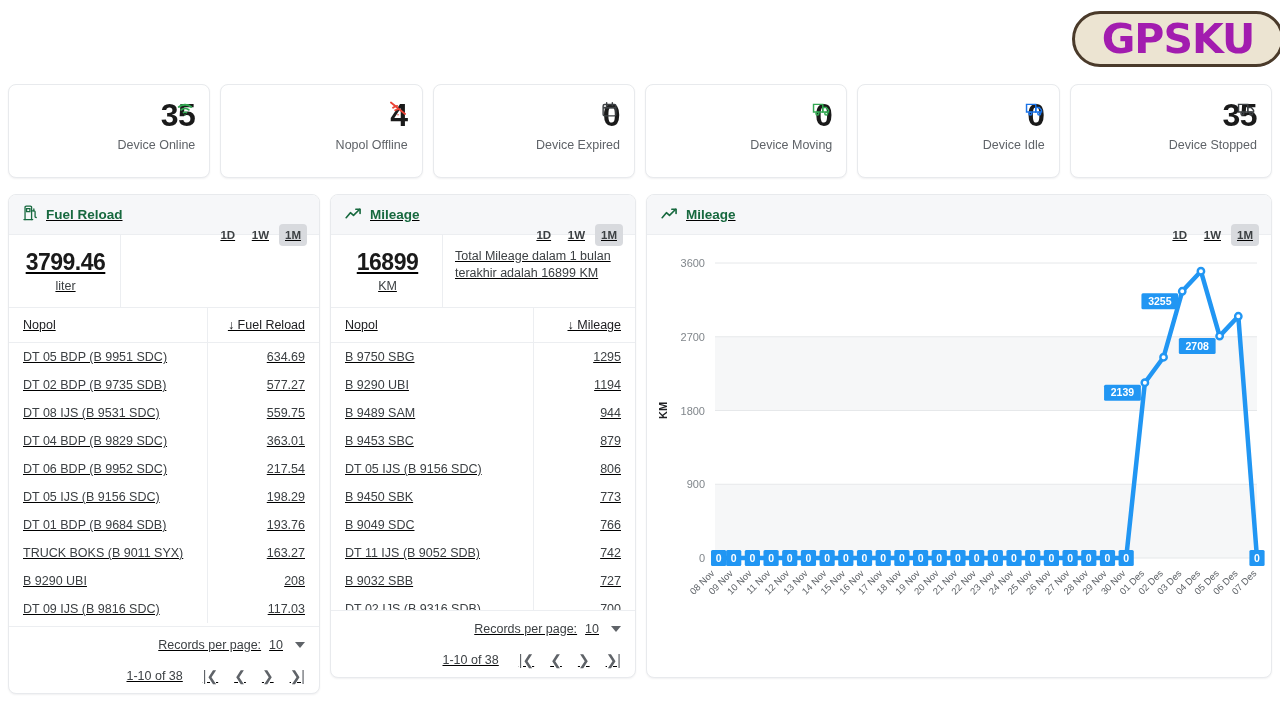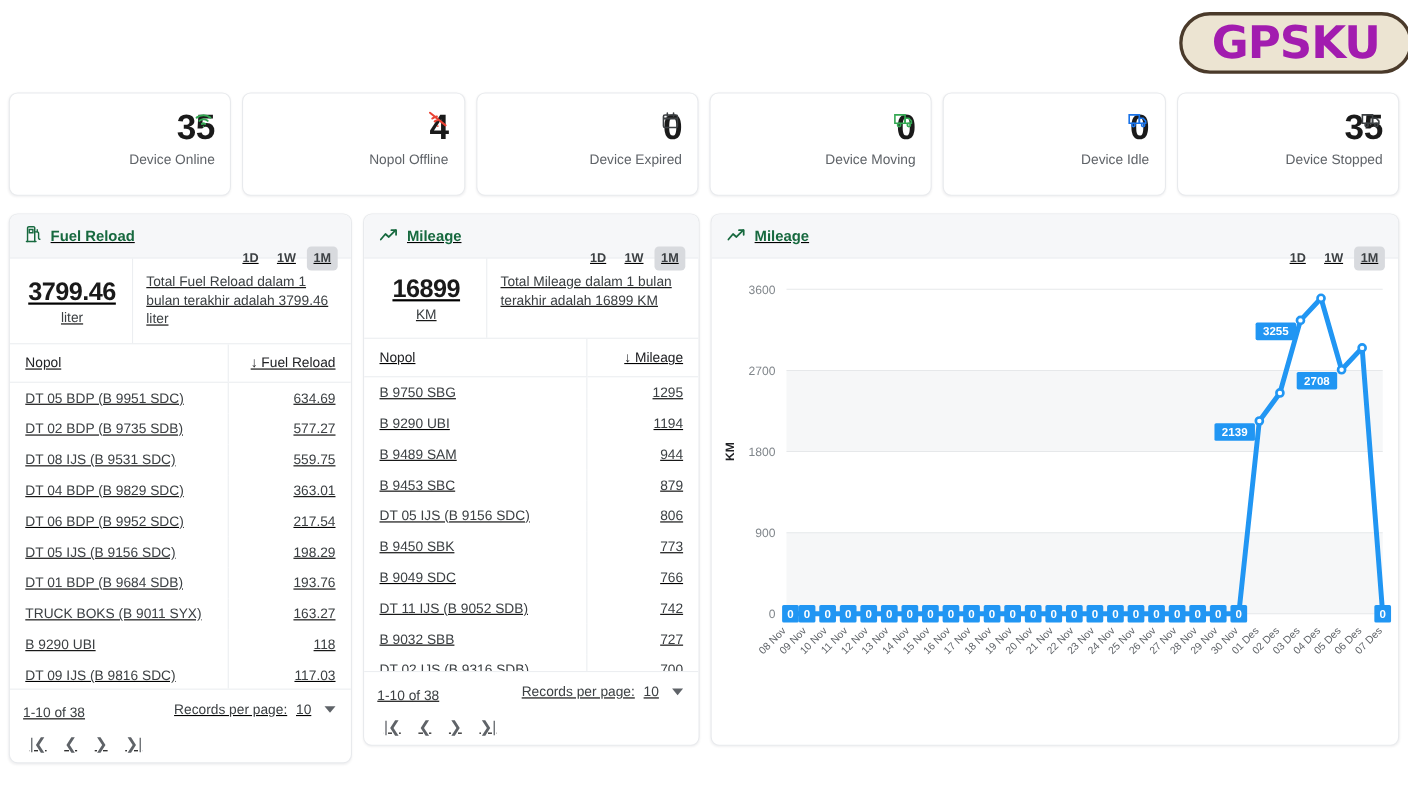--- a/index.html
+++ b/index.html
@@ -147,22 +147,22 @@
   .pager {
     flex: 0 0 auto;
     padding: 6px 14px 10px 12px;
     border-top: 1px solid #eceef1;
   }
   .pager-row1 {
     display: flex; align-items: center; justify-content: flex-end; gap: 8px;
     font-size: 12.5px; color: #3c4043; height: 24px;
   }
   .pager-row2 {
-    display: flex; align-items: flex-start; justify-content: flex-end; gap: 14px;
-    font-size: 12.5px; color: #3c4043; height: 24px; margin-top: 2px; flex-direction: column;
+    display: flex; align-items: flex-end; justify-content: flex-end; gap: 14px;
+    font-size: 12.5px; color: #3c4043; height: 24px; margin-top: 2px;
   }
   .sel-val { font-size: 12.5px; color: #3c4043; }
   .caret {
     width: 0; height: 0;
     border-left: 5px solid transparent; border-right: 5px solid transparent;
     border-top: 6px solid #5f6368;
     margin-left: 4px;
   }
   .pg-btn { font-size: 14px; color: #5f6368; cursor: pointer; line-height: 1; }
   .pg-group { display: flex; align-items: center; gap: 16px; margin-left: 6px; }
@@ -288,21 +288,20 @@
           <div class="range-btn">1W</div>
           <div class="range-btn active">1M</div>
         </div>
       </div>
 
       <div class="summary">
         <div class="sum-left">
           <div class="sum-num">3799.46</div>
           <div class="sum-unit">liter</div>
         </div>
-        <div class="sum-right">Total Fuel Reload dalam 1 bulan terakhir adalah 3799.46 liter</div>
       </div>
 
       <div class="tbl-wrap">
         <table class="tbl">
           <thead>
             <tr>
               <th>Nopol</th>
               <th class="num">↓ Fuel Reload</th>
             </tr>
           </thead>
@@ -334,21 +333,21 @@
             <tr>
                 <td>DT 01 BDP (B 9684 SDB)</td>
                 <td class="num">193.76</td>
               </tr>
             <tr>
                 <td>TRUCK BOKS (B 9011 SYX)</td>
                 <td class="num">163.27</td>
               </tr>
             <tr>
                 <td>B 9290 UBI</td>
-                <td class="num">118</td>
+                <td class="num">208</td>
               </tr>
             <tr>
                 <td>DT 09 IJS (B 9816 SDC)</td>
                 <td class="num">117.03</td>
               </tr>
           </tbody>
         </table>
       </div>
 
       <div class="pager">

